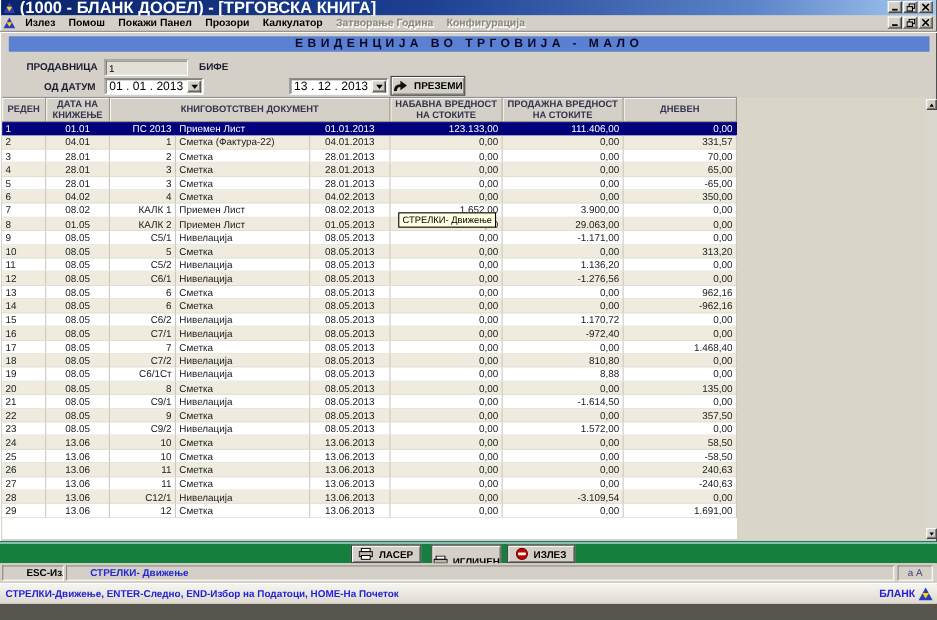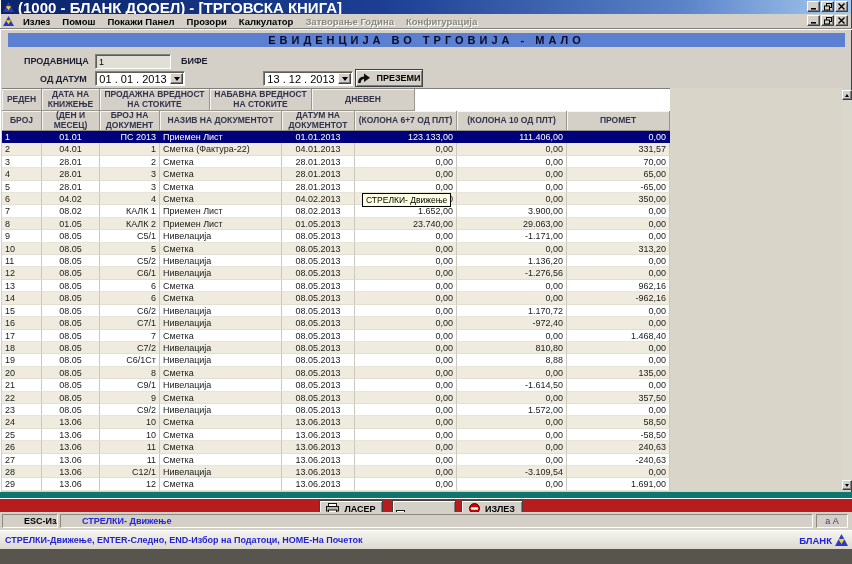--- a/index.html
+++ b/index.html
@@ -87,22 +87,22 @@
             display:flex; align-items:center; justify-content:center; }
   .sb-up { top:0; } .sb-down { bottom:0; }
   .vscroll .arr-up{border-left-width:2.5px;border-right-width:2.5px;border-bottom-width:3.5px;}
   .vscroll .arr-down{border-left-width:2.5px;border-right-width:2.5px;border-top-width:3.5px;}
 
   
   .tooltip { position:absolute; left:362px; top:193px; background:#ffffe1; border:1px solid #000;
              font-size:8.5px; color:#000; padding:1px 3px; white-space:nowrap; z-index:20; }
 
   
-  .btnbar { position:absolute; left:0; top:492px; right:0; height:20px; background:#b91c1c;
-            border-top:6px solid #0f766e; box-shadow:inset 0 1px 0 #fff; }
+  .btnbar { position:absolute; left:0; top:492px; right:0; height:20px; background:#15803d;
+            border-top:1px solid #0f766e; box-shadow:inset 0 1px 0 #fff; }
   .btn-laser   { position:absolute; left:319px; top:2px; width:64px; height:17px; }
   .btn-iglichen{ position:absolute; left:392px; top:2px; width:64px; height:31px; }
   .btn-izlez   { position:absolute; left:461px; top:2px; width:62px; height:17px; }
 
   
   .keybar { position:absolute; left:0; top:512px; right:0; height:18px; background:#d4d0c8; }
   .kpanel { position:absolute; top:2px; height:14px; background:#d4d0c8; border:1px solid;
             border-color:#8a887e #fff #fff #8a887e; font-size:9px; line-height:12px;
             padding-left:21px; white-space:nowrap; overflow:hidden; }
   .kb-esc { left:2px; width:56px; color:#000; font-weight:bold; }
@@ -215,33 +215,24 @@
       <path d="M1,10 Q1,3.5 7,3.5 L7,0.5 L13,4.7 L7,9 L7,6 Q4,6 3.6,10 Z" fill="#111"></path>
     </svg>
     <span>ПРЕЗЕМИ</span>
   </div>
 
   <div class="grid-void"></div>
   <div class="grid">
     <div class="hrow hrow-top">
       <div class="hc c1">РЕДЕН</div>
       <div class="hc c2">ДАТА НА КНИЖЕЊЕ</div>
+      <div class="hc cg">КНИГОВОТСТВЕН ДОКУМЕНТ</div>
+      <div class="hc c6">НАБАВНА ВРЕДНОСТ НА СТОКИТЕ</div>
       <div class="hc c7">ПРОДАЖНА ВРЕДНОСТ НА СТОКИТЕ</div>
-      <div class="hc c6">НАБАВНА ВРЕДНОСТ НА СТОКИТЕ</div>
       <div class="hc c8">ДНЕВЕН</div>
-    </div>
-    <div class="hrow hrow-bot">
-      <div class="hc c1">БРОЈ</div>
-      <div class="hc c2">(ДЕН И МЕСЕЦ)</div>
-      <div class="hc c3">БРОЈ НА ДОКУМЕНТ</div>
-      <div class="hc c4">НАЗИВ НА ДОКУМЕНТОТ</div>
-      <div class="hc c5">ДАТУМ НА ДОКУМЕНТОТ</div>
-      <div class="hc c6">(КОЛОНА 6+7 ОД ПЛТ)</div>
-      <div class="hc c7">(КОЛОНА 10 ОД ПЛТ)</div>
-      <div class="hc c8">ПРОМЕТ</div>
     </div>
     <div class="tbody">
         <div class="trow sel">
           <div class="tc c1 a-l">1</div>
           <div class="tc c2 a-c">01.01</div>
           <div class="tc c3 a-r">ПС 2013</div>
           <div class="tc c4 a-l">Приемен Лист</div>
           <div class="tc c5 a-c">01.01.2013</div>
           <div class="tc c6 a-r">123.133,00</div>
           <div class="tc c7 a-r">111.406,00</div>

